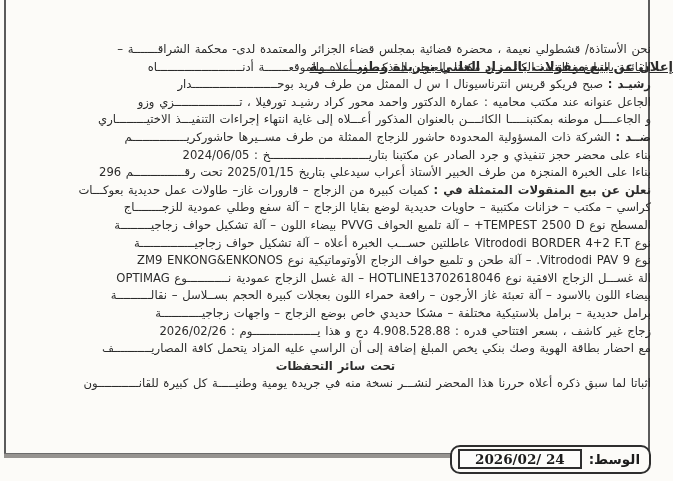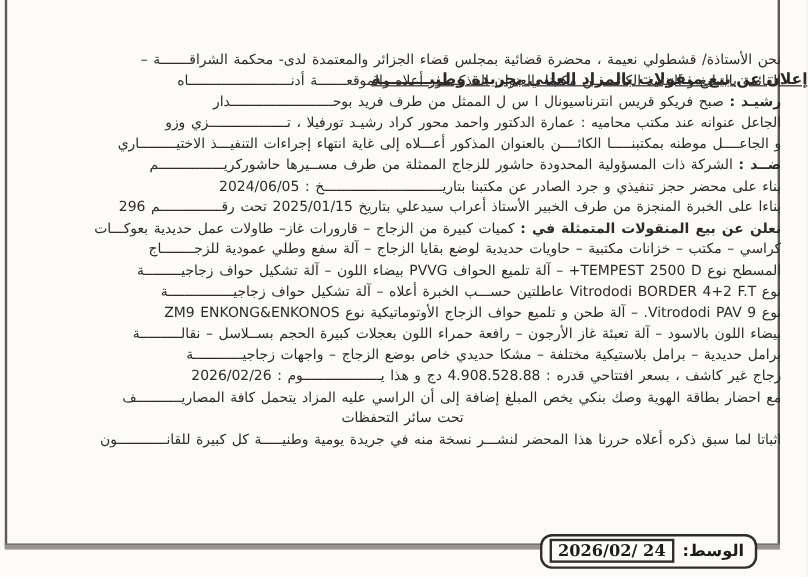--- a/index.html
+++ b/index.html
@@ -21,30 +21,30 @@
     margin-top:48px;
   }
   .doc-body{
     position:absolute;top:41px;left:20px;right:22px;
     direction:rtl;text-align:right;
     font-size:11.6px;line-height:17.6px;
     word-spacing:1px;
   }
   .doc-line{white-space:nowrap;text-align:right;}
   .doc-line .lead{font-weight:bold;}
-  .doc-line.center{text-align:center;font-weight:normal;white-space:normal;}
+  .doc-line.center{text-align:center;font-weight:bold;white-space:normal;}
   .stamp{
     position:absolute;top:445px;left:450px;
     display:flex;align-items:center;gap:7px;direction:rtl;
     background:#fcfbf8;border:2px solid #2e2e2e;border-radius:10px;
     padding:2px 9px 3px 6px;
     font-weight:bold;font-size:13.5px;color:#1c1c1c;
   }
   .stamp-date{
-    border:2px solid #2e2e2e;padding:0 5px;direction:ltr;
+    border:2px solid #2e2e2e;padding:0 15px;direction:ltr;
     font-family:"DejaVu Serif", serif;font-weight:bold;font-size:13.5px;
     background:#fdfdfb;
     text-align:center;
   }
 </style>
 </head>
 <body>
 
 <div class="page">
   <div class="border-left"></div>
@@ -60,20 +60,21 @@
     <div class="doc-line">الجاعل عنوانه عند مكتب محاميه : عمارة الدكتور واحمد محور كراد رشيـد تورفيلا ، تـــــــــــــــــــزي وزو</div>
     <div class="doc-line">و الجاعــــل موطنه بمكتبنـــــا الكائــــن بالعنوان المذكور أعـــلاه إلى غاية انتهاء إجراءات التنفيـــذ الاختيـــــــــاري</div>
     <div class="doc-line"><span class="lead">ضــد :</span><span> الشركة ذات المسؤولية المحدودة حاشور للزجاج الممثلة من طرف مســيرها حاشوركريــــــــــــــــم</span></div>
     <div class="doc-line">بناء على محضر حجز تنفيذي و جرد الصادر عن مكتبنا بتاريـــــــــــــــــــــــــــــخ : 2024/06/05</div>
     <div class="doc-line">بناءا على الخبرة المنجزة من طرف الخبير الأستاذ أعراب سيدعلي بتاريخ 2025/01/15 تحت رقـــــــــــــــم 296</div>
     <div class="doc-line"><span class="lead">نعلن عن بيع المنقولات المتمثلة في :</span><span> كميات كبيرة من الزجاج – قارورات غاز– طاولات عمل حديدية بعوكـــات</span></div>
     <div class="doc-line">كراسي – مكتب – خزانات مكتبية – حاويات حديدية لوضع بقايا الزجاج – آلة سفع وطلي عمودية للزجــــــــاج</div>
     <div class="doc-line">المسطح نوع TEMPEST 2500 D+ – آلة تلميع الحواف PVVG بيضاء اللون – آلة تشكيل حواف زجاجيـــــــــة</div>
     <div class="doc-line">نوع Vitrododi BORDER 4+2 F.T عاطلتين حســـب الخبرة أعلاه – آلة تشكيل حواف زجاجيــــــــــــــــة</div>
     <div class="doc-line">نوع Vitrododi PAV 9. – آلة طحن و تلميع حواف الزجاج الأوتوماتيكية نوع ZM9 ENKONG&amp;ENKONOS</div>
+    <div class="doc-line">الة غســـل الزجاج الافقية نوع HOTLINE13702618046 – الة غسل الزجاج عمودية نــــــــــــوع OPTIMAG</div>
     <div class="doc-line">بيضاء اللون بالاسود – آلة تعبئة غاز الأرجون – رافعة حمراء اللون بعجلات كبيرة الحجم بســلاسل – نقالــــــــــة</div>
     <div class="doc-line">برامل حديدية – برامل بلاستيكية مختلفة – مشكا حديدي خاص بوضع الزجاج – واجهات زجاجيــــــــــــة</div>
     <div class="doc-line">زجاج غير كاشف ، بسعر افتتاحي قدره : 4.908.528.88 دج و هذا يـــــــــــــــــــوم : 2026/02/26</div>
     <div class="doc-line">مع احضار بطاقة الهوية وصك بنكي يخص المبلغ إضافة إلى أن الراسي عليه المزاد يتحمل كافة المصاريـــــــــــف</div>
     <div class="doc-line center">تحت سائر التحفظات</div>
     <div class="doc-line">اثباتا لما سبق ذكره أعلاه حررنا هذا المحضر لنشـــر نسخة منه في جريدة يومية وطنيـــــة كل كبيرة للقانــــــــــــون</div>
   </div>
 
   <div class="stamp">
     <span>الوسط:</span>

